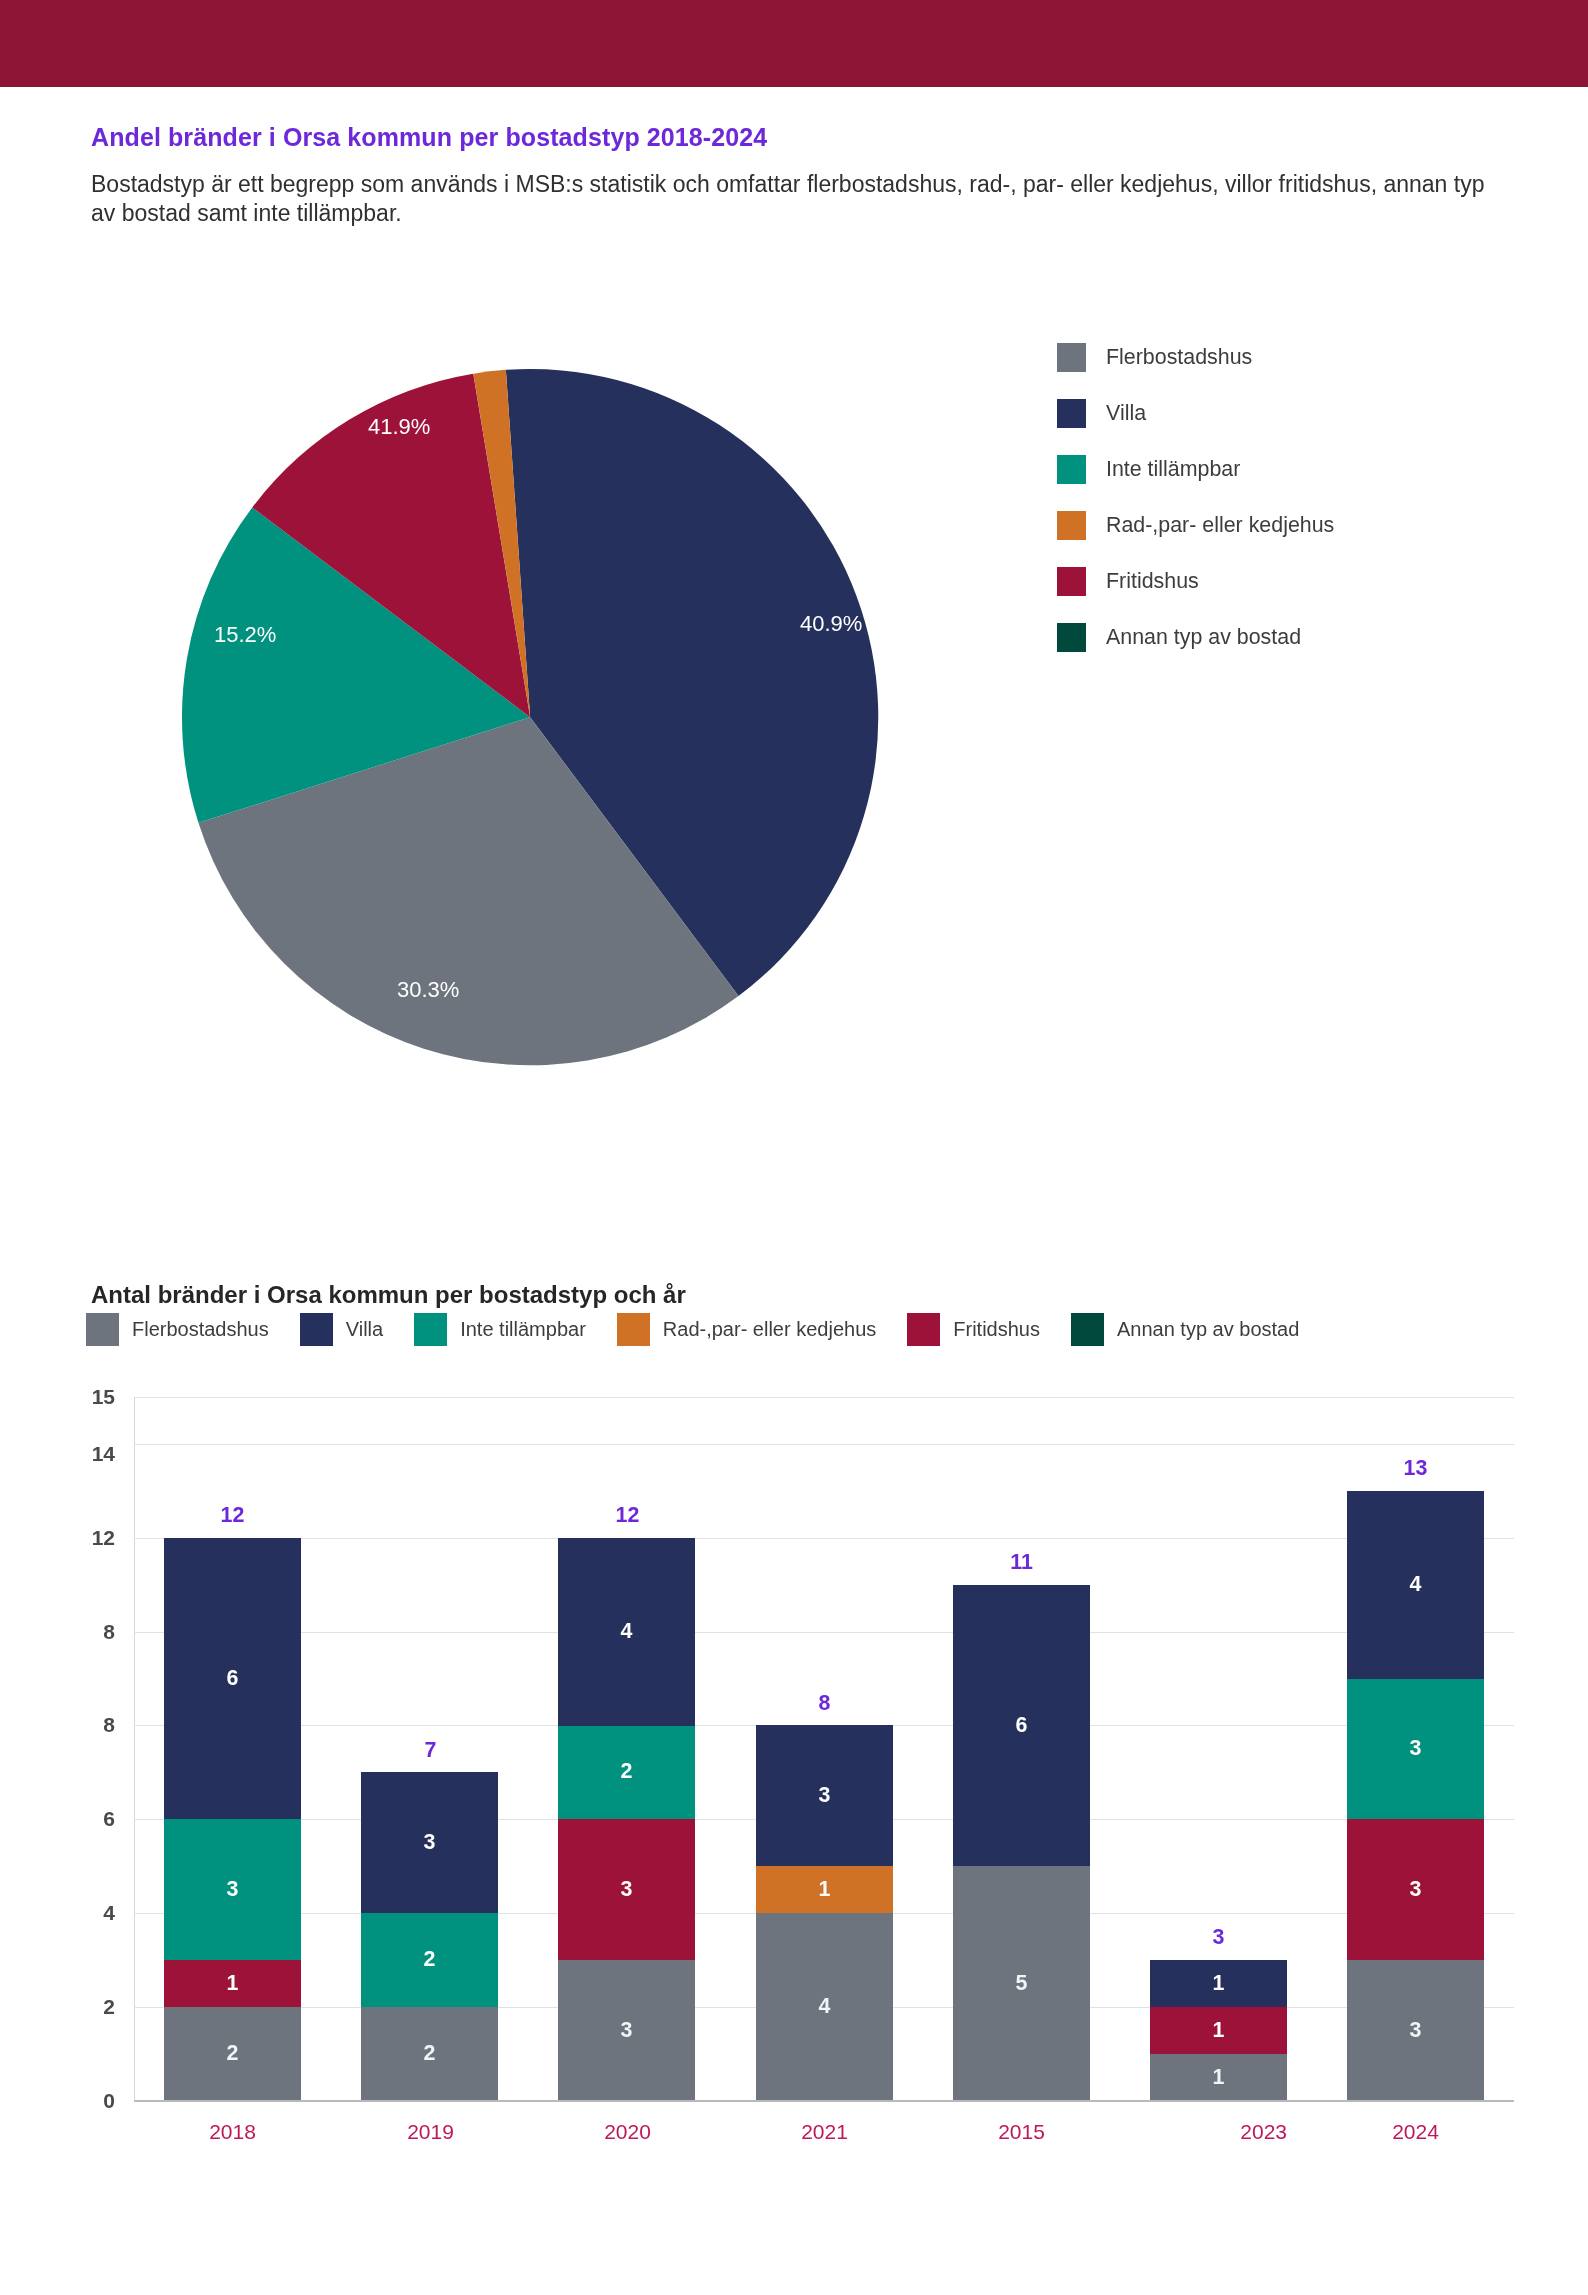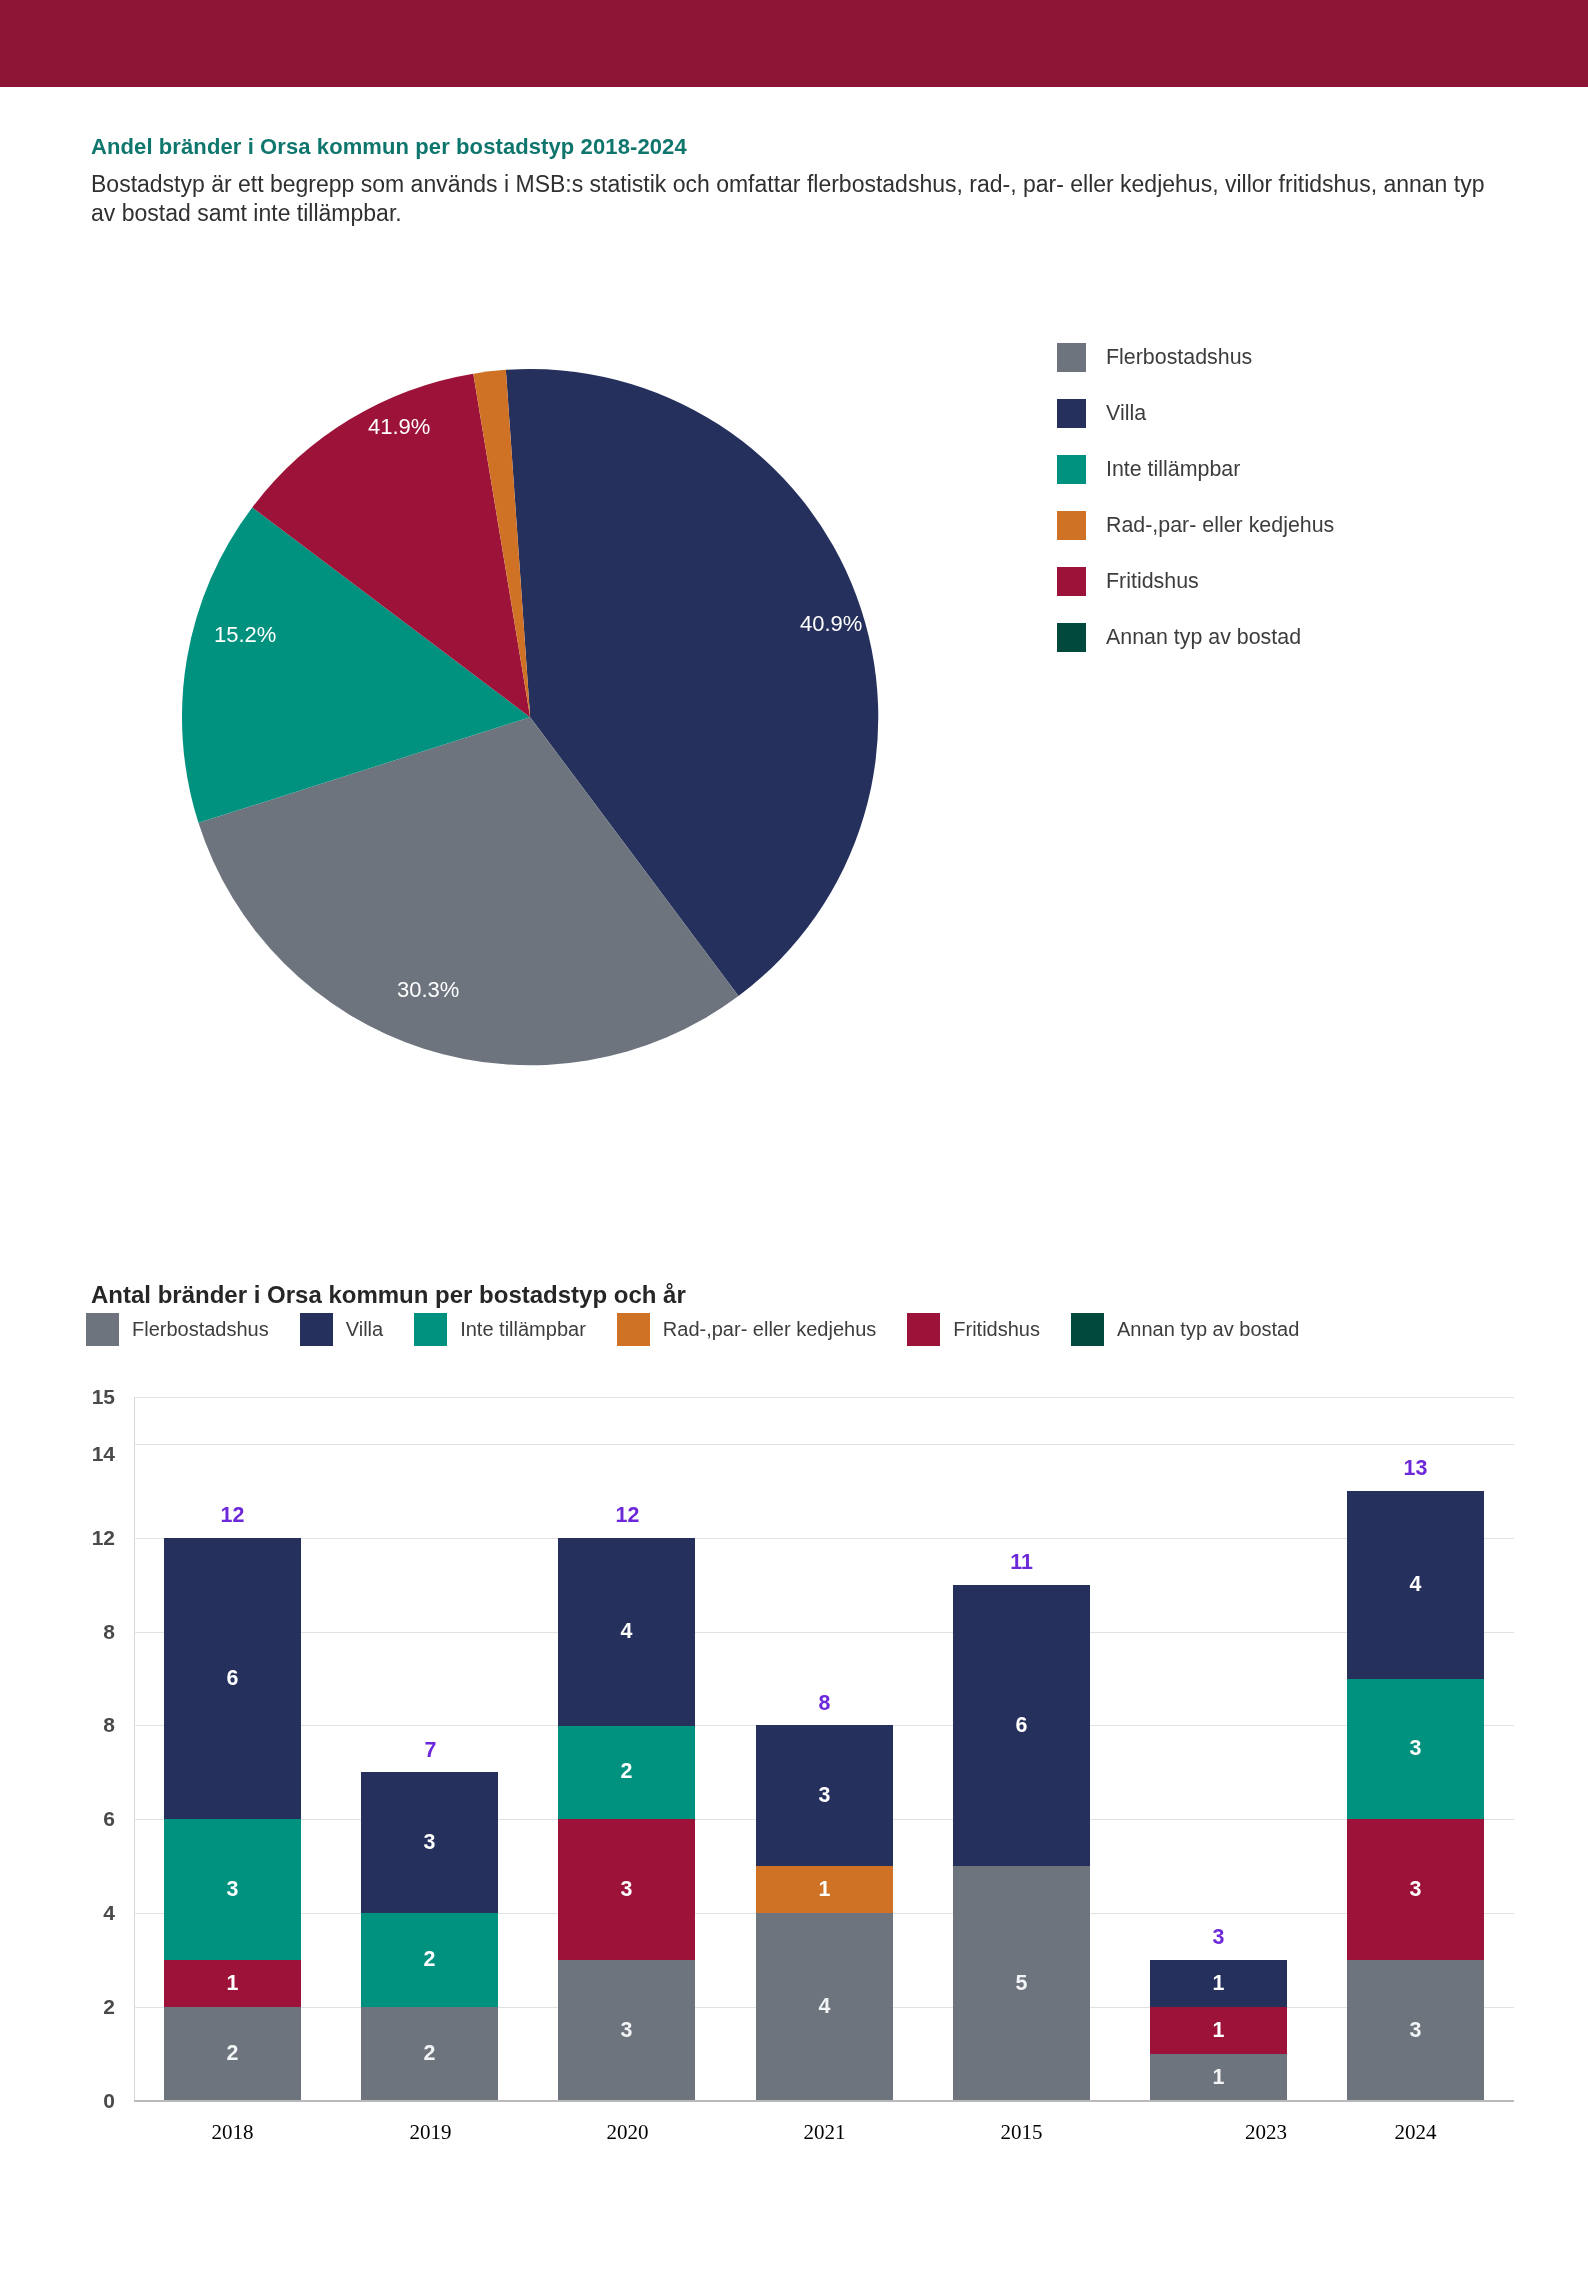--- a/index.html
+++ b/index.html
@@ -11,22 +11,22 @@
     color:#2b2b2b;
     -webkit-font-smoothing:antialiased;
   }
   .page{position:relative;width:1588px;height:2295px;overflow:hidden;background:#fff;}
 
   
   .brand-band{position:absolute;left:0;top:0;width:1588px;height:87px;background:#8c1435;}
 
   
   .s1-title{
-    position:absolute;left:91px;top:134px;
-    font-size:22px;font-weight:bold;letter-spacing:0.1px;color:#0f766e;
+    position:absolute;left:91px;top:123px;
+    font-size:25px;font-weight:bold;letter-spacing:0.1px;color:#6d28d9;
   }
   .s1-desc{
     position:absolute;left:91px;top:170px;width:1422px;
     font-size:23px;line-height:1.28;color:#303030;font-weight:400;
   }
 
   
   .pie-wrap{position:absolute;left:0;top:0;width:1588px;height:1143px;}
   .pie-svg{position:absolute;left:182px;top:369px;}
   .pie-label{
@@ -69,21 +69,21 @@
   .bargroup{position:absolute;bottom:0;width:137px;}
   .seg{position:absolute;left:0;width:137px;display:flex;align-items:center;justify-content:center;}
   .seg span{font-size:21.4px;font-weight:bold;color:#ffffff;line-height:1;}
   .seg.on-gray span{color:#f2f4f6;}
   .total{
     position:absolute;width:137px;text-align:center;
     font-size:21.4px;font-weight:bold;color:#6d28d9;
   }
   .xlabel{
     position:absolute;width:137px;text-align:center;
-    font-size:21px;color:#000000;font-family:Liberation Serif, serif;
+    font-size:21px;color:#be185d;
   }
   .xaxis-line{position:absolute;left:134px;width:1380px;height:2.1px;background:#b9b9b9;}
 </style>
 </head>
 <body>
 
 <div class="page">
 
   <div class="brand-band"></div>
 

